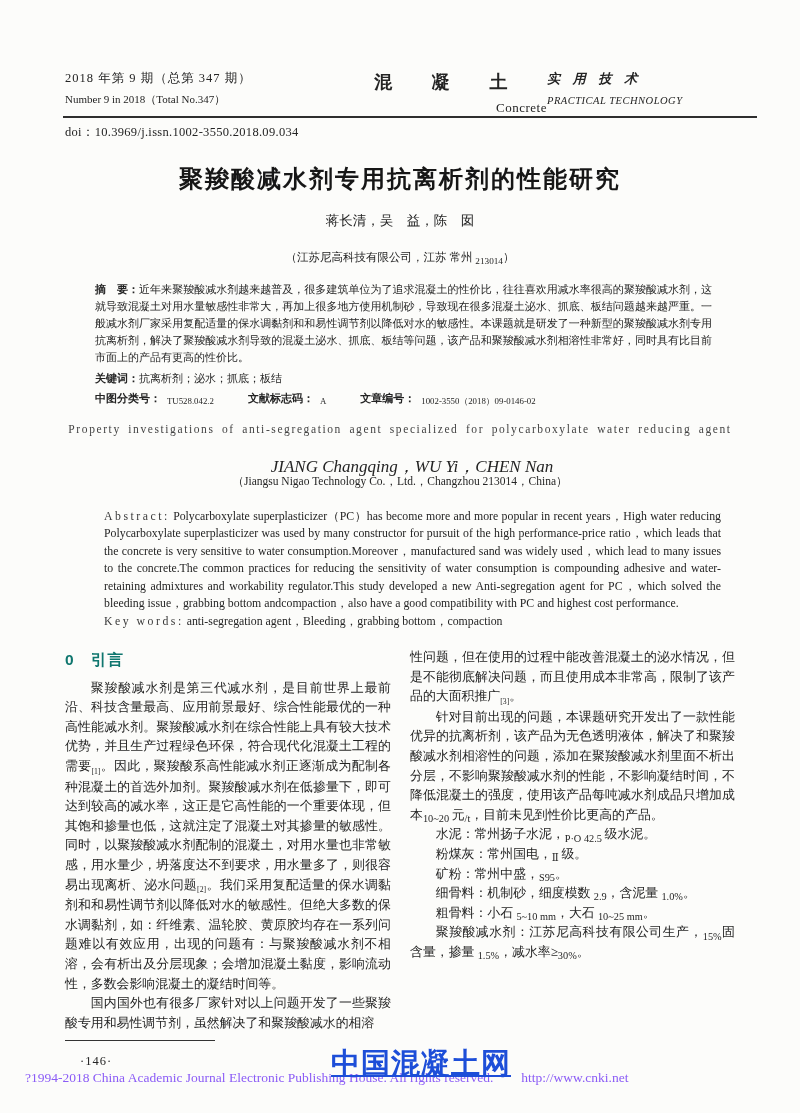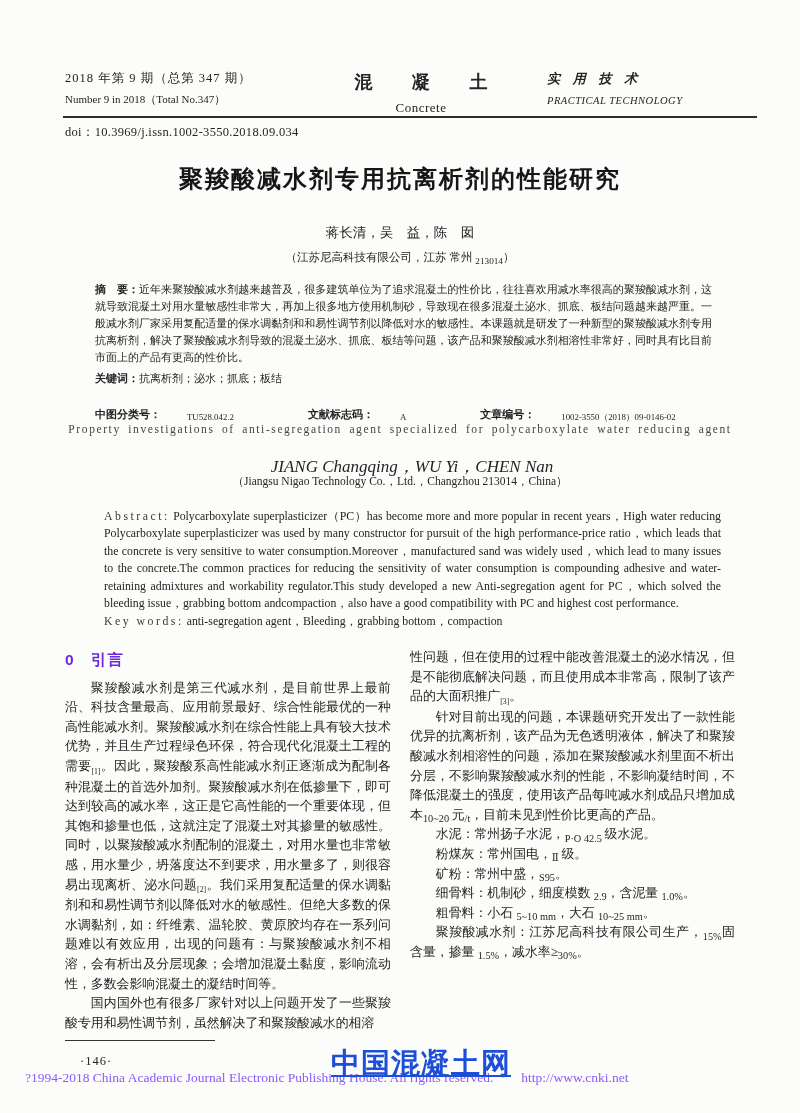--- a/index.html
+++ b/index.html
@@ -14,64 +14,64 @@
   .page{position:absolute;inset:0;}
 
   
   .jheader{
     position:absolute;top:70px;left:65px;width:692px;
     display:flex;justify-content:space-between;align-items:flex-start;
   }
   .jh-left{width:230px;text-align:left;}
   .jh-issue-cn{font-size:12.5px;letter-spacing:1px;}
   .jh-issue-en{font-size:11px;text-align:left;margin-top:5px;}
-  .jh-center{text-align:center;flex:1;}
+  .jh-center{text-align:right;flex:1;}
   .jh-name-cn{font-size:18px;font-weight:bold;letter-spacing:2.2em;text-indent:2.2em;font-family:"Liberation Sans","DejaVu Sans",sans-serif;}
   .jh-name-en{font-size:13px;margin-top:6px;letter-spacing:.5px;}
   .jh-right{width:210px;font-style:italic;}
   .jh-col-cn{font-size:13px;font-weight:bold;letter-spacing:.35em;font-family:"Liberation Sans","DejaVu Sans",sans-serif;}
   .jh-col-en{font-size:10.5px;margin-top:7px;letter-spacing:.5px;}
   .header-rule{position:absolute;top:116px;left:63px;width:694px;height:2px;background:#2e2e2e;}
   .doi-line{position:absolute;top:124px;left:65px;font-size:12.5px;letter-spacing:.3px;}
 
   
   .art-title{
     position:absolute;top:163px;left:0;width:100%;text-align:center;
     font-size:24px;font-weight:bold;letter-spacing:2px;
     font-family:"Liberation Sans","DejaVu Sans",sans-serif;color:#161616;
   }
-  .art-authors{position:absolute;top:224px;left:0;width:100%;text-align:center;font-size:13.5px;}
+  .art-authors{position:absolute;top:212px;left:0;width:100%;text-align:center;font-size:13.5px;}
   .art-affil{position:absolute;top:250px;left:0;width:100%;text-align:center;font-size:11.5px;}
 
   
   .cn-abs{position:absolute;top:281px;left:95px;width:617px;font-size:11px;line-height:16.9px;text-align:justify;}
   .cn-abs .lbl{font-weight:bold;font-family:"Liberation Sans","DejaVu Sans",sans-serif;}
   .kw-line{margin-top:4px;}
-  .meta-line{margin-top:20px;display:flex;align-items:flex-end;gap:20px;}
+  .meta-line{margin-top:4px;display:flex;align-items:flex-end;}
   .meta-line .lbl{font-weight:bold;font-family:"Liberation Sans","DejaVu Sans",sans-serif;}
   .meta-val{margin-left:6px;}
   .meta-gap{width:34px;display:inline-block;}
 
   
   .en-title{position:absolute;top:423px;left:40px;width:720px;text-align:center;
     font-size:11.5px;color:#434343;letter-spacing:1.6px;word-spacing:3px;}
   .en-authors{position:absolute;top:455px;left:12px;width:100%;text-align:center;font-style:italic;font-size:17px;}
   .en-affil{position:absolute;top:474px;left:0;width:100%;text-align:center;font-size:11.5px;}
   .en-abs{position:absolute;top:508px;left:104px;width:617px;font-size:11.8px;line-height:17.4px;text-align:justify;}
   .spaced-label{letter-spacing:2.5px;color:#3a3a3a;}
   .en-kw{margin-top:1px;}
 
   
   .col{position:absolute;top:648px;width:326px;font-size:12.9px;line-height:19.6px;text-align:justify;}
   .col-left{left:65px;}
   .col-right{left:410px;width:325px;}
   .col p{margin:0;text-indent:2em;}
   .col p.noindent{text-indent:0;}
   .sec-h{font-size:15.5px;font-weight:bold;font-family:"Liberation Sans","DejaVu Sans",sans-serif;
-    margin:2px 0 9px 0;letter-spacing:1px;text-align:left;color:#6d28d9;}
+    margin:2px 0 9px 0;letter-spacing:1px;text-align:left;color:#0f766e;}
   .sec-h.mt{margin-top:7px;}
 
   .seg-low{font-size:.8em;position:relative;top:.32em;}
   .seg-ref{font-size:.6em;position:relative;top:.5em;}
 
   
   .footnote{margin-top:7px;}
   .footnote-rule{width:150px;border-top:1.5px solid #333;margin-bottom:3px;}
   .received{font-size:10.8px;}
   .received .lbl{font-weight:bold;font-family:"Liberation Sans","DejaVu Sans",sans-serif;}

